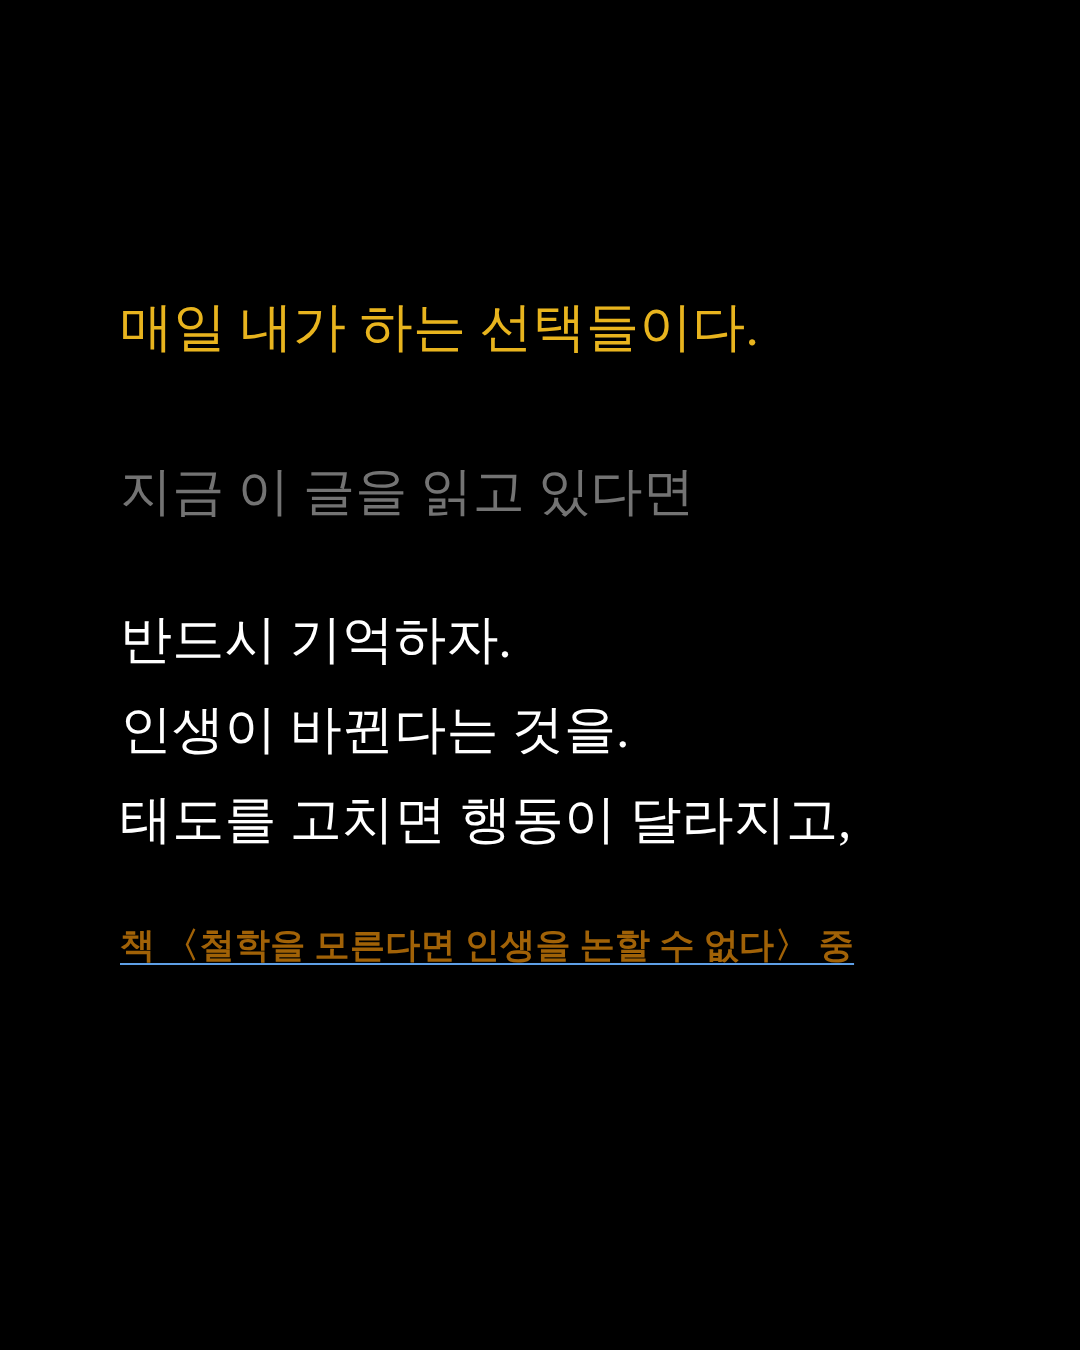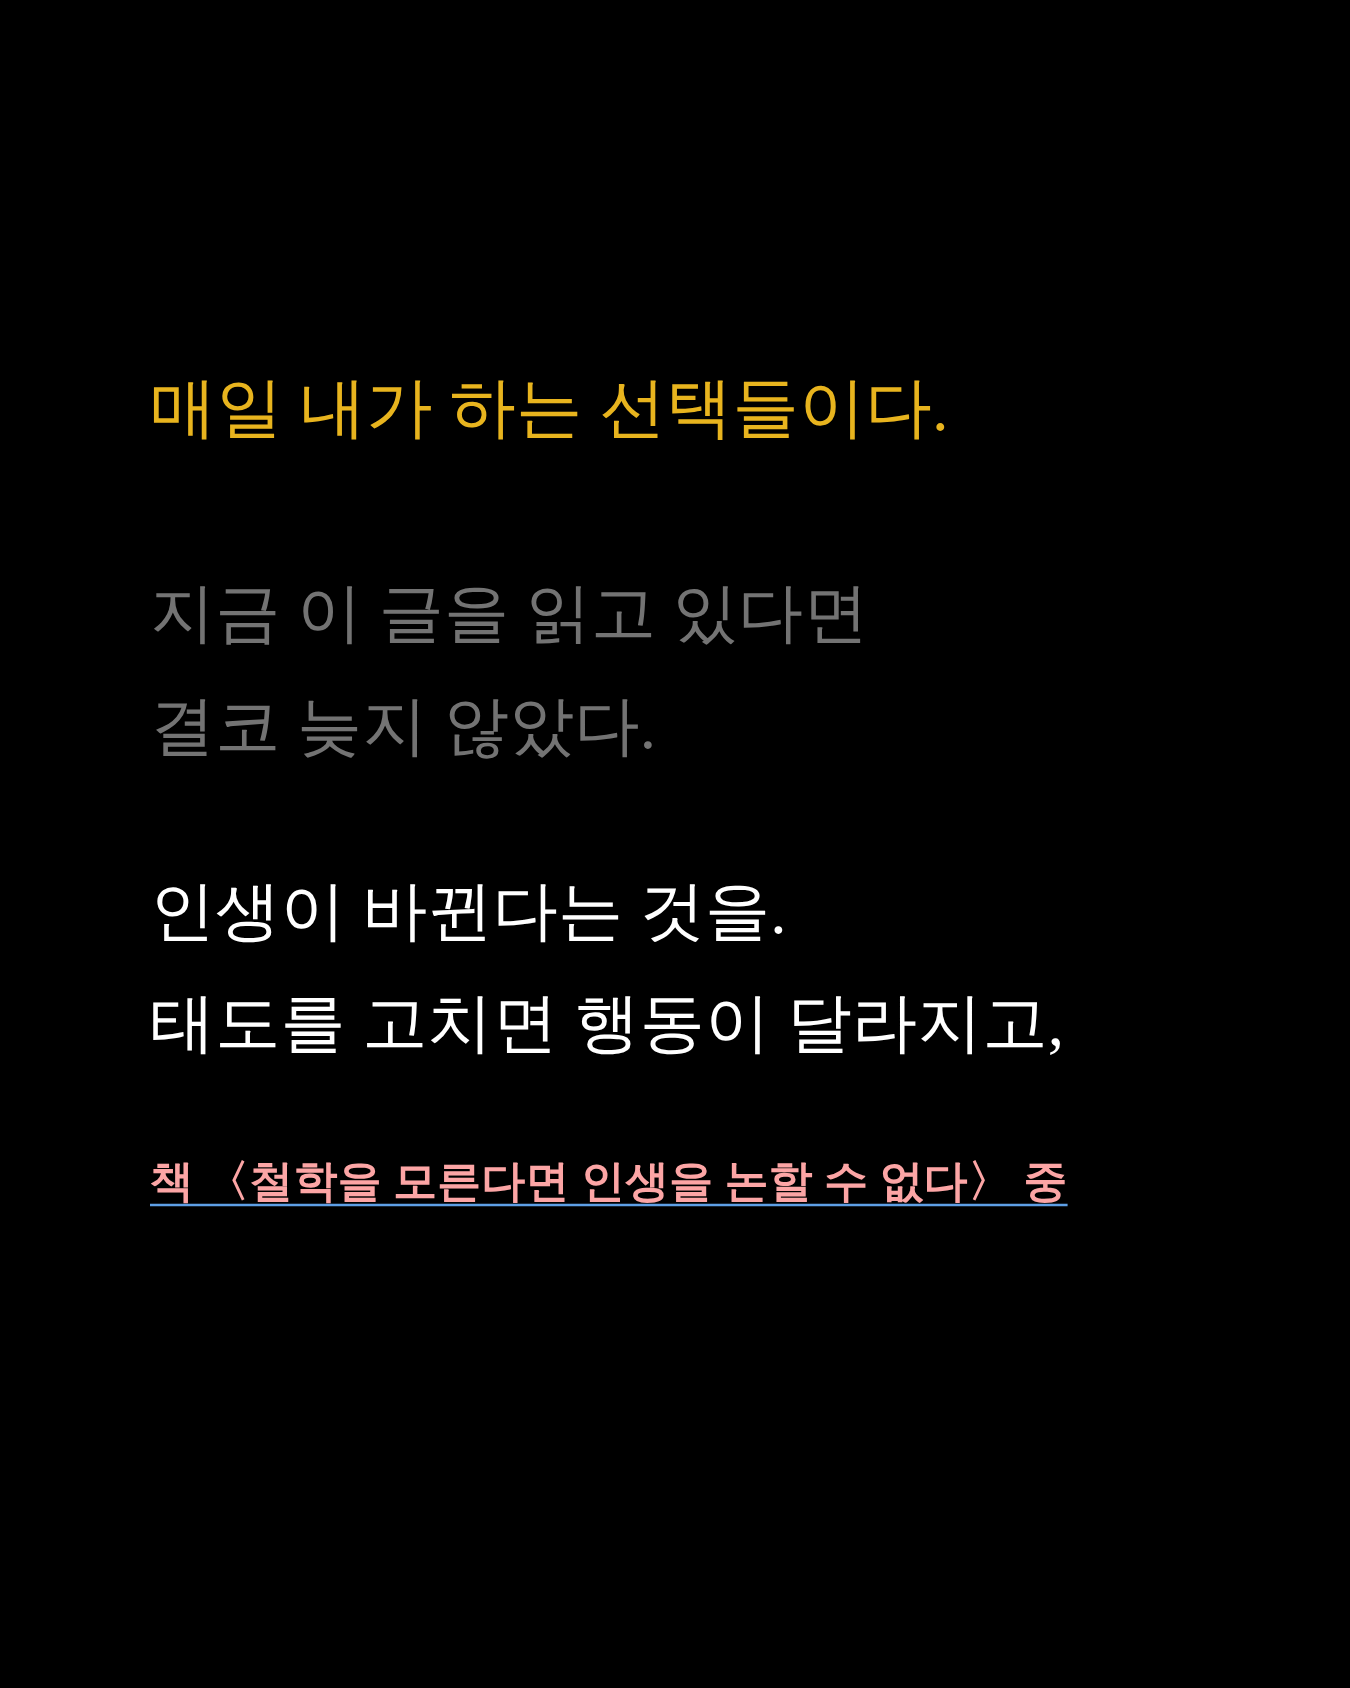--- a/index.html
+++ b/index.html
@@ -81,29 +81,29 @@
 <div class="card" style="background: rgb(0, 0, 0); padding-left: 20px;">
 
   <div class="content">
 
     <h1 class="headline" style="color: rgb(232, 180, 30);">매일 내가 하는 선택들이다.</h1>
 
     <div class="gap-1"></div>
 
     <p class="para" style="color: #737373;">
       <span class="line">지금 이 글을 읽고 있다면</span>
-      <span class="line">결코 늦지 않았다.</span>
     </p>
 
     <div class="gap-2"></div>
 
     <p class="para" style="color: rgb(255, 255, 255);">
+      <span class="line">반드시 기억하자.</span>
       <span class="line">인생이 바뀐다는 것을.</span>
       <span class="line">태도를 고치면 행동이 달라지고,</span>
     </p>
 
     <div class="gap-3"></div>
 
-    <p class="attribution" style="color: #fca5a5; text-decoration-color: rgb(94, 159, 230); font-family: Liberation Serif, serif;">책 〈철학을 모른다면 인생을 논할 수 없다〉 중</p>
+    <p class="attribution" style="color: #a16207; text-decoration-color: rgb(94, 159, 230); font-family: Liberation Serif, serif;">책 〈철학을 모른다면 인생을 논할 수 없다〉 중</p>
 
   </div>
 
 </div>
 
 </body></html>

